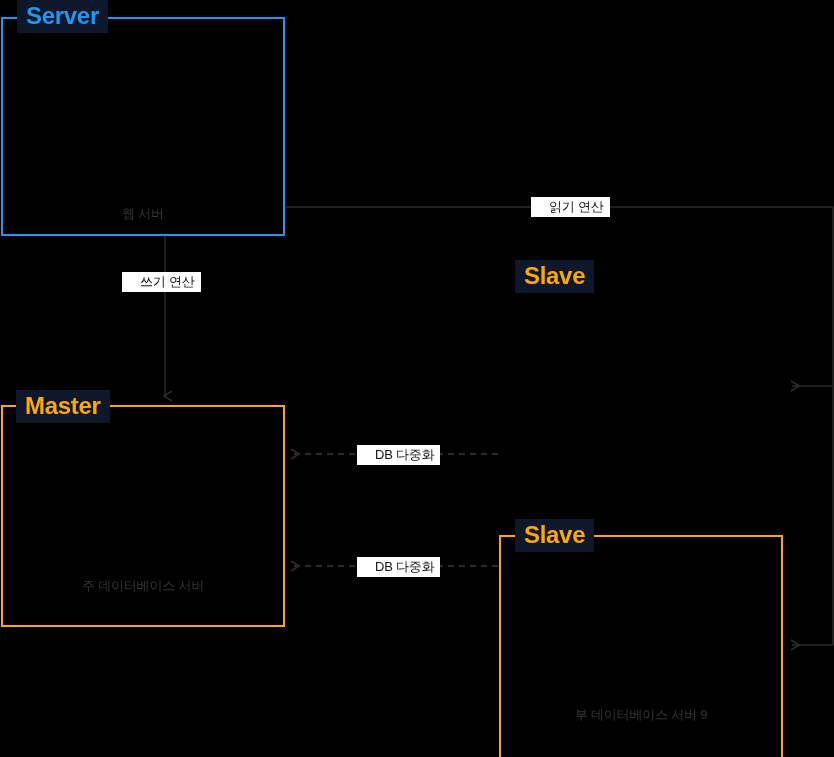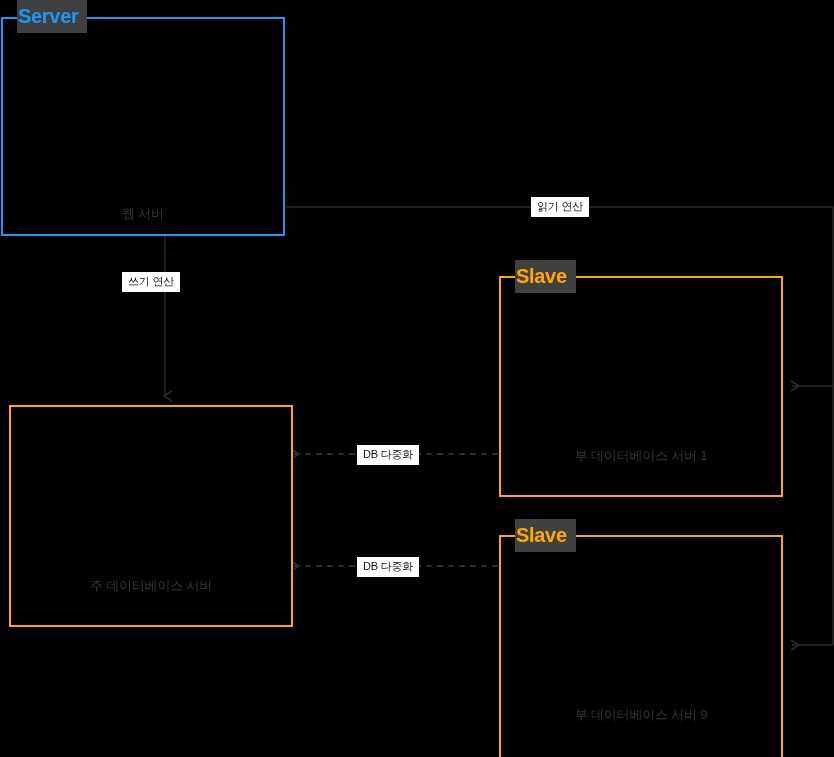--- a/index.html
+++ b/index.html
@@ -43,39 +43,39 @@
     color: #353535;
     font-size: 13px;
     font-weight: 400;
     letter-spacing: -0.2px;
     white-space: nowrap;
   }
 
   
   .tag {
     position: absolute;
-    background: #404040;
+    background: #0f172a;
     font-weight: bold;
-    font-size: 20px;
+    font-size: 24px;
     line-height: 30px;
-    padding: 1px 9px 2px 1px;
+    padding: 1px 9px 2px 9px;
     white-space: nowrap;
     letter-spacing: -0.3px;
   }
   .tag.blue   { color: #2196f3; }
   .tag.orange { color: #ffa800; }
 
   
   .edge-label {
     position: absolute;
     background: #ffffff;
     color: #111111;
-    font-size: 11px;
+    font-size: 13px;
     line-height: 17px;
-    padding: 1px 6px 2px 6px;
+    padding: 1px 6px 2px 18px;
     white-space: nowrap;
     letter-spacing: -0.2px;
   }
 </style>
 </head>
 <body>
 
 <div id="diagram">
 
   <svg class="svg-layer" viewBox="0 0 834 757" width="834" height="757">
@@ -106,27 +106,25 @@
     <g>
       <path d="M 498 566 L 292 566" fill="none" stroke="#3a3a3a" stroke-width="1.4" stroke-dasharray="6 5" marker-end="url(#arrow-left)"></path>
     </g>
   </svg>
 
   <div class="node server" style="left:1px; top:17px; width:284px; height:219px;">
     <div class="node-caption" style="top:186px;">웹 서버</div>
   </div>
   <div class="tag blue" style="left:17px; top:0px;">Server</div>
 
-  <div class="node db" style="left:1px; top:405px; width:284px; height:222px;margin-left:8px;">
+  <div class="node db" style="left:1px; top:405px; width:284px; height:222px;">
     <div class="node-caption" style="top:170px;">주 데이터베이스 서버</div>
   </div>
+  <div class="tag orange" style="left:16px; top:390px;">Master</div>
 
-  <div class="node db" style="left:499px; top:276px; width:284px; height:221px;">
-    <div class="node-caption" style="top:169px;">부 데이터베이스 서버 1</div>
-  </div>
   <div class="tag orange" style="left:515px; top:260px;">Slave</div>
 
   <div class="node db" style="left:499px; top:535px; width:284px; height:245px;">
     <div class="node-caption" style="top:169px;">부 데이터베이스 서버 9</div>
   </div>
   <div class="tag orange" style="left:515px; top:519px;">Slave</div>
 
   <div class="edge-label" style="left:122px; top:272px;">쓰기 연산</div>
 
   <div class="edge-label" style="left:531px; top:197px;">읽기 연산</div>

